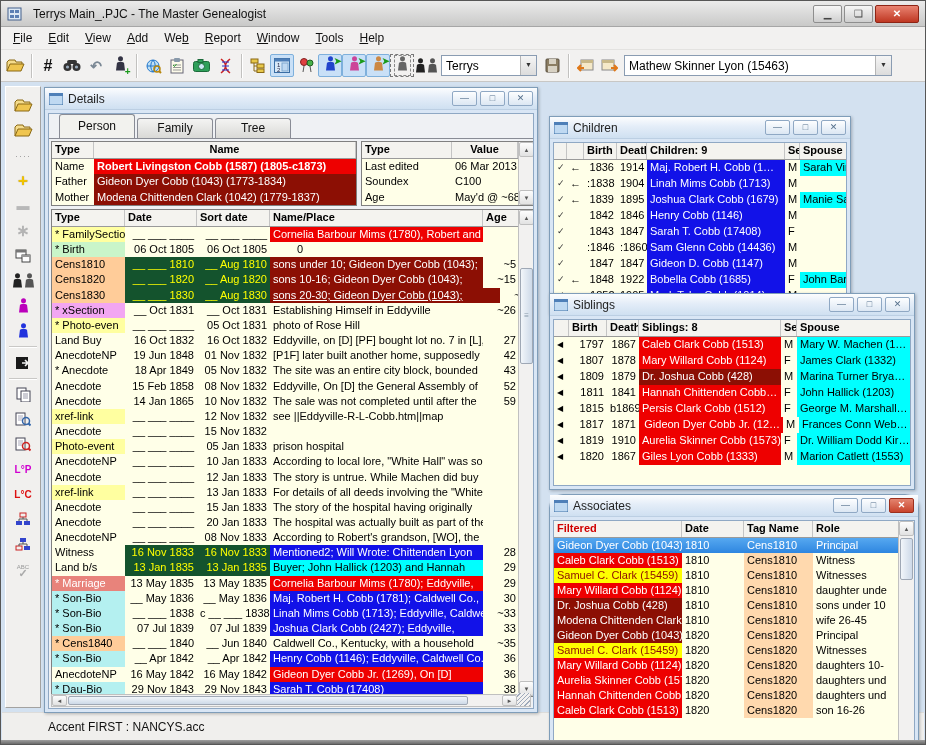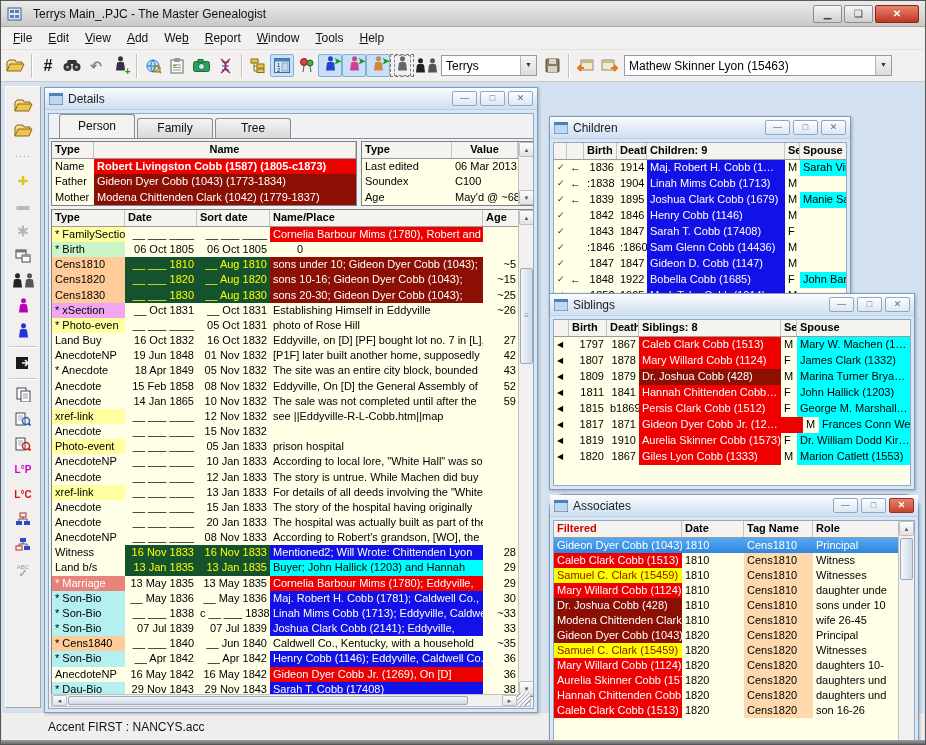--- a/index.html
+++ b/index.html
@@ -498,21 +498,21 @@
                   <div class="g-cell t-peach" style="width: 73px;">Cens1820</div>
                   <div class="g-cell d-gy" style="width: 72px; text-align: right;">__ ___ 1820</div>
                   <div class="g-cell d-gy" style="width: 73px; text-align: right;">__ Aug 1820</div>
                   <div class="g-cell c-maroon" style="width: 213px;">sons 10-16; Gideon Dyer Cobb (1043);</div>
                   <div class="g-cell" style="width: 36px; text-align: right;">~15</div>
                 </div>
                 <div class="g-row">
                   <div class="g-cell t-peach" style="width: 73px;">Cens1830</div>
                   <div class="g-cell d-gy" style="width: 72px; text-align: right;">__ ___ 1830</div>
                   <div class="g-cell d-gy" style="width: 73px; text-align: right;">__ Aug 1830</div>
-                  <div class="g-cell c-maroon" style="width: 213px;">sons 20-30; Gideon Dyer Cobb (1043);</div>
+                  <div class="g-cell c-maroon" style="width: 230px; text-decoration: underline;">sons 20-30; Gideon Dyer Cobb (1043);</div>
                   <div class="g-cell" style="width: 36px; text-align: right;">~25</div>
                 </div>
                 <div class="g-row">
                   <div class="g-cell t-violet" style="width: 73px;">* xSection</div>
                   <div class="g-cell" style="width: 72px; text-align: right;">__ Oct 1831</div>
                   <div class="g-cell" style="width: 73px; text-align: right;">__ Oct 1831</div>
                   <div class="g-cell" style="width: 213px;">Establishing Himself in Eddyville</div>
                   <div class="g-cell" style="width: 36px; text-align: right;">~26</div>
                 </div>
                 <div class="g-row">
@@ -651,21 +651,21 @@
                   <div class="g-cell t-cyan" style="width: 73px;">* Son-Bio</div>
                   <div class="g-cell" style="width: 72px; text-align: right;">__ ___ 1838</div>
                   <div class="g-cell" style="width: 73px; text-align: right;">c __ ___ 1838</div>
                   <div class="g-cell c-blue" style="width: 213px;">Linah Mims Cobb (1713); Eddyville, Caldwell</div>
                   <div class="g-cell" style="width: 36px; text-align: right;">~33</div>
                 </div>
                 <div class="g-row">
                   <div class="g-cell t-cyan" style="width: 73px;">* Son-Bio</div>
                   <div class="g-cell" style="width: 72px; text-align: right;">07 Jul 1839</div>
                   <div class="g-cell" style="width: 73px; text-align: right;">07 Jul 1839</div>
-                  <div class="g-cell c-blue" style="width: 213px;">Joshua Clark Cobb (2141); Eddyville,</div>
+                  <div class="g-cell c-blue" style="width: 213px;">Joshua Clark Cobb (2427); Eddyville,</div>
                   <div class="g-cell" style="width: 36px; text-align: right;">33</div>
                 </div>
                 <div class="g-row">
                   <div class="g-cell t-peach" style="width: 73px;">* Cens1840</div>
                   <div class="g-cell" style="width: 72px; text-align: right;">__ ___ 1840</div>
                   <div class="g-cell" style="width: 73px; text-align: right;">__ Jun 1840</div>
                   <div class="g-cell" style="width: 213px;">Caldwell Co., Kentucky, with a household</div>
                   <div class="g-cell" style="width: 36px; text-align: right;">~35</div>
                 </div>
                 <div class="g-row">
@@ -882,21 +882,21 @@
                 <div class="g-cell" style="width: 38px; text-align: right;">1815</div>
                 <div class="g-cell" style="width: 32px; text-align: right;">b1869</div>
                 <div class="g-cell c-red" style="width: 142px;">Persis Clark Cobb (1512)</div>
                 <div class="g-cell" style="width: 16px;">F</div>
                 <div class="g-cell c-cyan" style="width: 117px;">George M. Marshall…</div>
               </div>
               <div class="g-row">
                 <div class="g-cell" style="width: 15px; font-size: 8px;">◀</div>
                 <div class="g-cell" style="width: 38px; text-align: right;">1817</div>
                 <div class="g-cell" style="width: 32px; text-align: right;">1871</div>
-                <div class="g-cell c-red" style="width: 164px;">Gideon Dyer Cobb Jr. (12…</div>
+                <div class="g-cell c-red" style="width: 144px; text-align: right;">Gideon Dyer Cobb Jr. (12…</div>
                 <div class="g-cell" style="width: 16px;">M</div>
                 <div class="g-cell c-cyan" style="width: 117px;">Frances Conn Web…</div>
               </div>
               <div class="g-row">
                 <div class="g-cell" style="width: 15px; font-size: 8px;">◀</div>
                 <div class="g-cell" style="width: 38px; text-align: right;">1819</div>
                 <div class="g-cell" style="width: 32px; text-align: right;">1910</div>
                 <div class="g-cell c-red" style="width: 142px;">Aurelia Skinner Cobb (1573)</div>
                 <div class="g-cell" style="width: 16px;">F</div>
                 <div class="g-cell c-cyan" style="width: 117px;">Dr. William Dodd Kir…</div>

